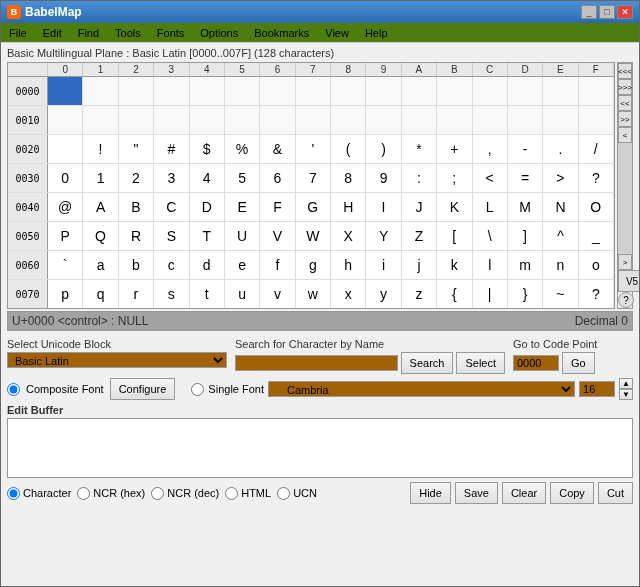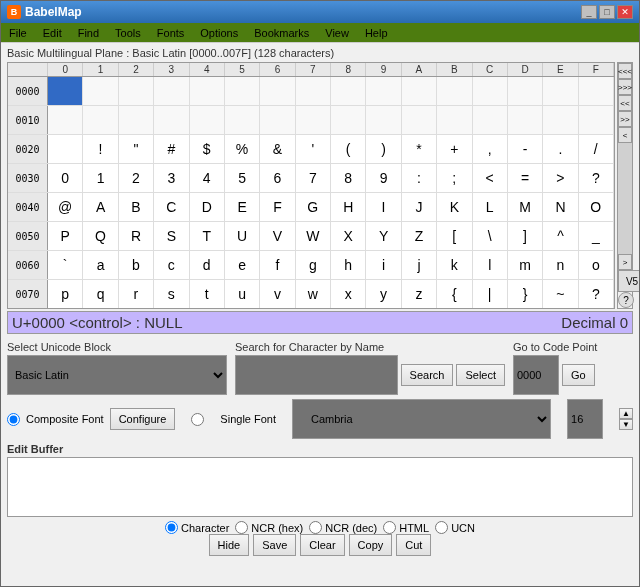--- a/index.html
+++ b/index.html
@@ -179,23 +179,23 @@
     }
     .scroll-track {
       flex: 1;
       background: #d0d0d0;
       position: relative;
     }
     .status-bar {
       display: flex;
       justify-content: space-between;
       border: 1px solid #999;
-      background: #c4b5fd;
+      background: #a3a3a3;
       padding: 2px 4px;
-      font-size: 15px;
+      font-size: 12px;
       margin-top: 2px;
       flex-shrink: 0;
     }
     .status-left { color: #333; }
     .status-right { color: #333; margin-left: 24px; }
     .bottom-section {
       display: flex;
       flex-direction: column;
       gap: 4px;
       margin-top: 7px;
@@ -226,23 +226,23 @@
     .section-label {
       font-size: 11px;
       color: #333;
     }
     .section-input-row {
       display: flex;
       gap: 3px;
       align-items: center;
     }
     select, input[type="text"] {
-      height: 40px;
-      border: 1px solid #999;
-      background: #737373;
+      height: 16px;
+      border: 1px solid #999;
+      background: #a16207;
       font-size: 11px;
       padding: 1px 3px;
     }
     select {
       width: 100%;
     }
     .btn {
       height: 22px;
       background: linear-gradient(to bottom, #f5f5f5, #e0e0e0);
       border: 1px solid #999;
@@ -332,21 +332,21 @@
       align-items: center;
     }
     .composite-font-section {
       display: flex;
       align-items: center;
       gap: 6px;
     }
     .single-font-section {
       display: flex;
       align-items: center;
-      gap: 16px;
+      gap: 4px;
       flex: 1;
     }
     .font-select {
       flex: 1;
       padding-left: 14px;
     }
   </style>
 </head>
 <body>
 
@@ -615,21 +615,21 @@
             <button class="btn" style="height:11px;padding:0 2px;font-size:8px;">▼</button>
           </div>
         </div>
       </div>
 
       <div class="edit-buffer-section">
         <div class="edit-buffer-label">Edit Buffer</div>
         <textarea class="edit-buffer-textarea" style=""></textarea>
       </div>
 
-      <div style="display:flex;justify-content:space-between;align-items:center;flex-direction:column;">
+      <div style="display:flex;justify-content:space-between;align-items:center;">
         <div class="output-options-row">
           <div class="radio-group">
             <input type="radio" name="output-type" checked="" style="">
             <label>Character</label>
           </div>
           <div class="radio-group">
             <input type="radio" name="output-type" style="">
             <label>NCR (hex)</label>
           </div>
           <div class="radio-group">

